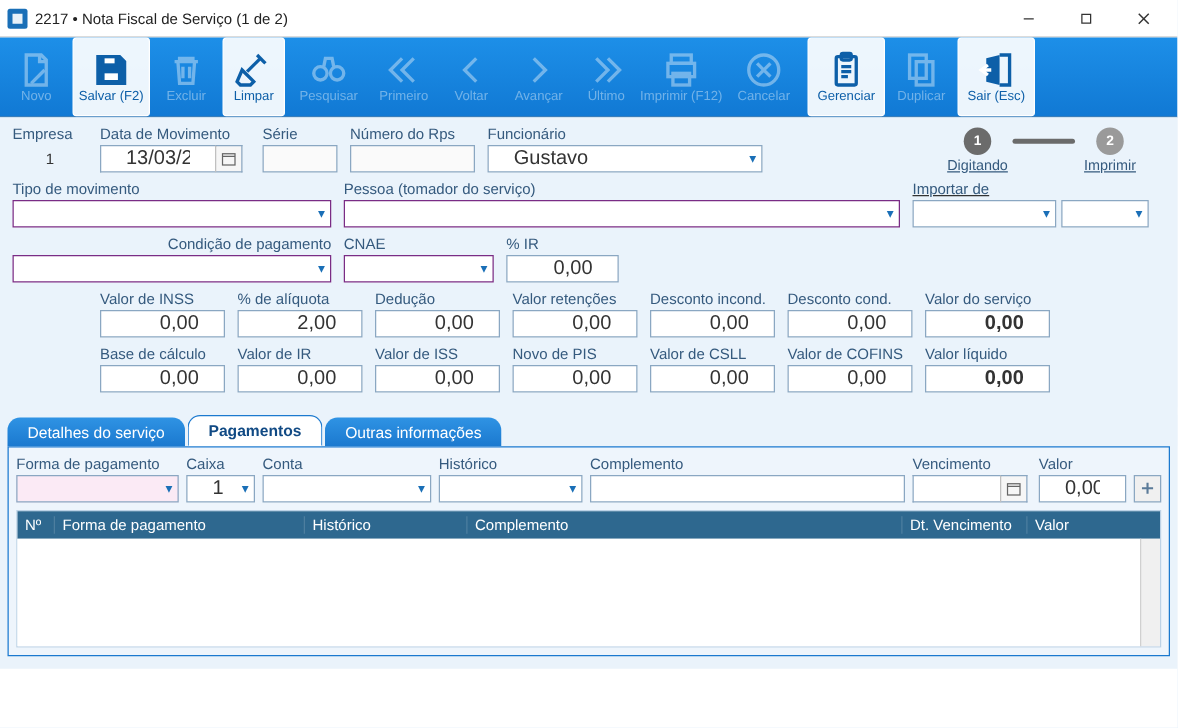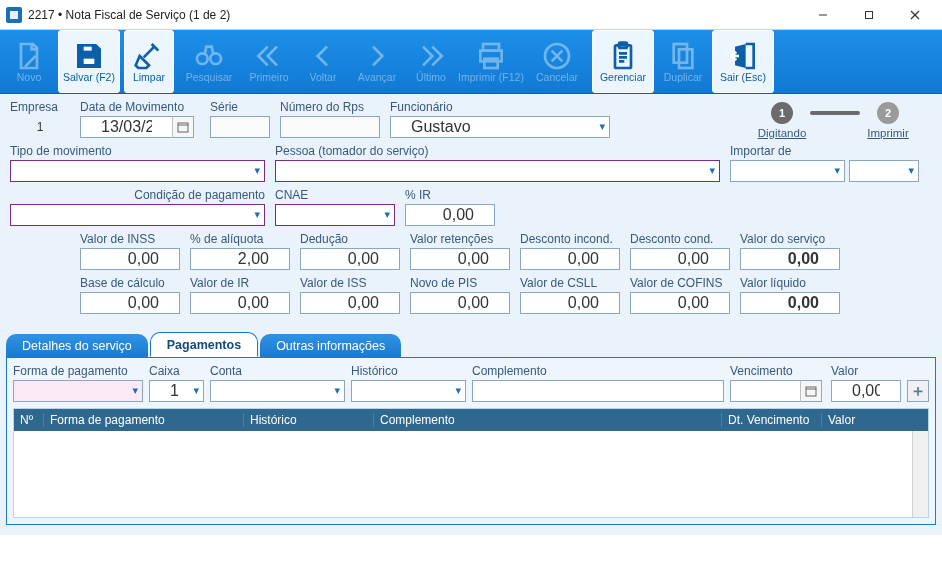--- a/index.html
+++ b/index.html
@@ -118,20 +118,31 @@
   <div class="tbtn white">
     <div class="icon">
         <svg viewBox="0 0 24 24" fill="#0d5fa8" stroke="#0d5fa8">
           <path d="M4 4h13l3 3v13H4z" fill="#0d5fa8"></path>
           <rect x="7" y="4" width="8" height="5" fill="#fff"></rect>
           <rect x="7" y="13" width="10" height="6" fill="#fff"></rect>
         </svg>
       </div>
     <div class="label">Salvar (F2)</div>
   </div>
+  <div class="tbtn small dim">
+    <div class="icon">
+        <svg viewBox="0 0 24 24">
+          <path d="M5 7h14"></path>
+          <path d="M8 7V5h8v2"></path>
+          <path d="M7 7l1 13h8l1-13"></path>
+          <path d="M10 10v7M14 10v7"></path>
+        </svg>
+      </div>
+    <div class="label">Excluir</div>
+  </div>
   <div class="tbtn white small">
     <div class="icon">
         <svg viewBox="0 0 24 24" stroke="#0d5fa8">
           <path d="M14 3l5 5"></path>
           <path d="M16 5L8 13"></path>
           <path d="M5 12l7 7-2 2H4l-2-2 3-7z"></path>
         </svg>
       </div>
     <div class="label">Limpar</div>
   </div>
@@ -285,21 +296,21 @@
       <div class="sel purple">
             <span></span>
           </div>
     </div>
     <div class="field" style="width:445px;">
       <label>Pessoa (tomador do serviço)</label>
       <div class="sel purple">
             <span></span>
           </div>
     </div>
-    <div class="field" style="width:190px;">
+    <div class="field" style="width:190px;text-decoration:underline;">
       <label>Importar de</label>
       <div style="display:flex;gap:4px;">
         <div class="sel" style="width:115px;">
               <span></span>
             </div>
         <div class="sel" style="width:70px;">
               <span></span>
             </div>
       </div>
     </div>

